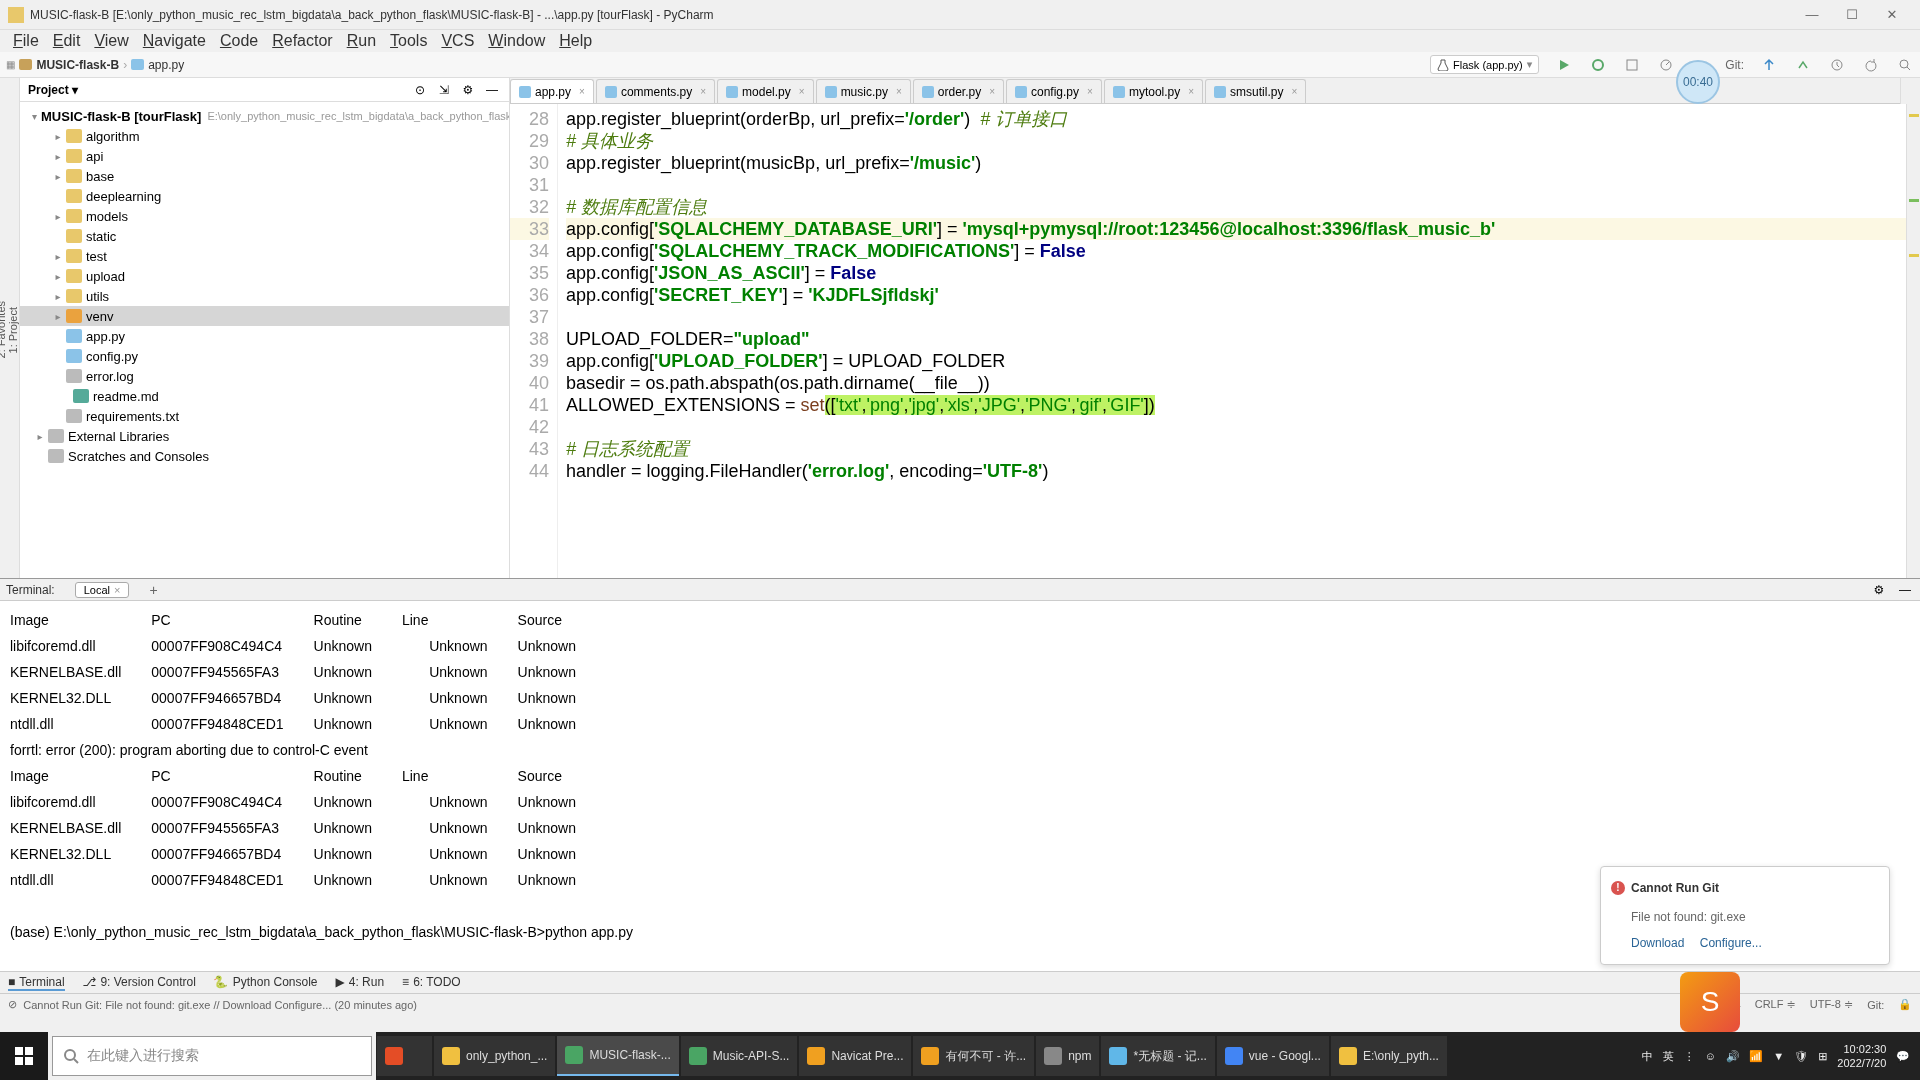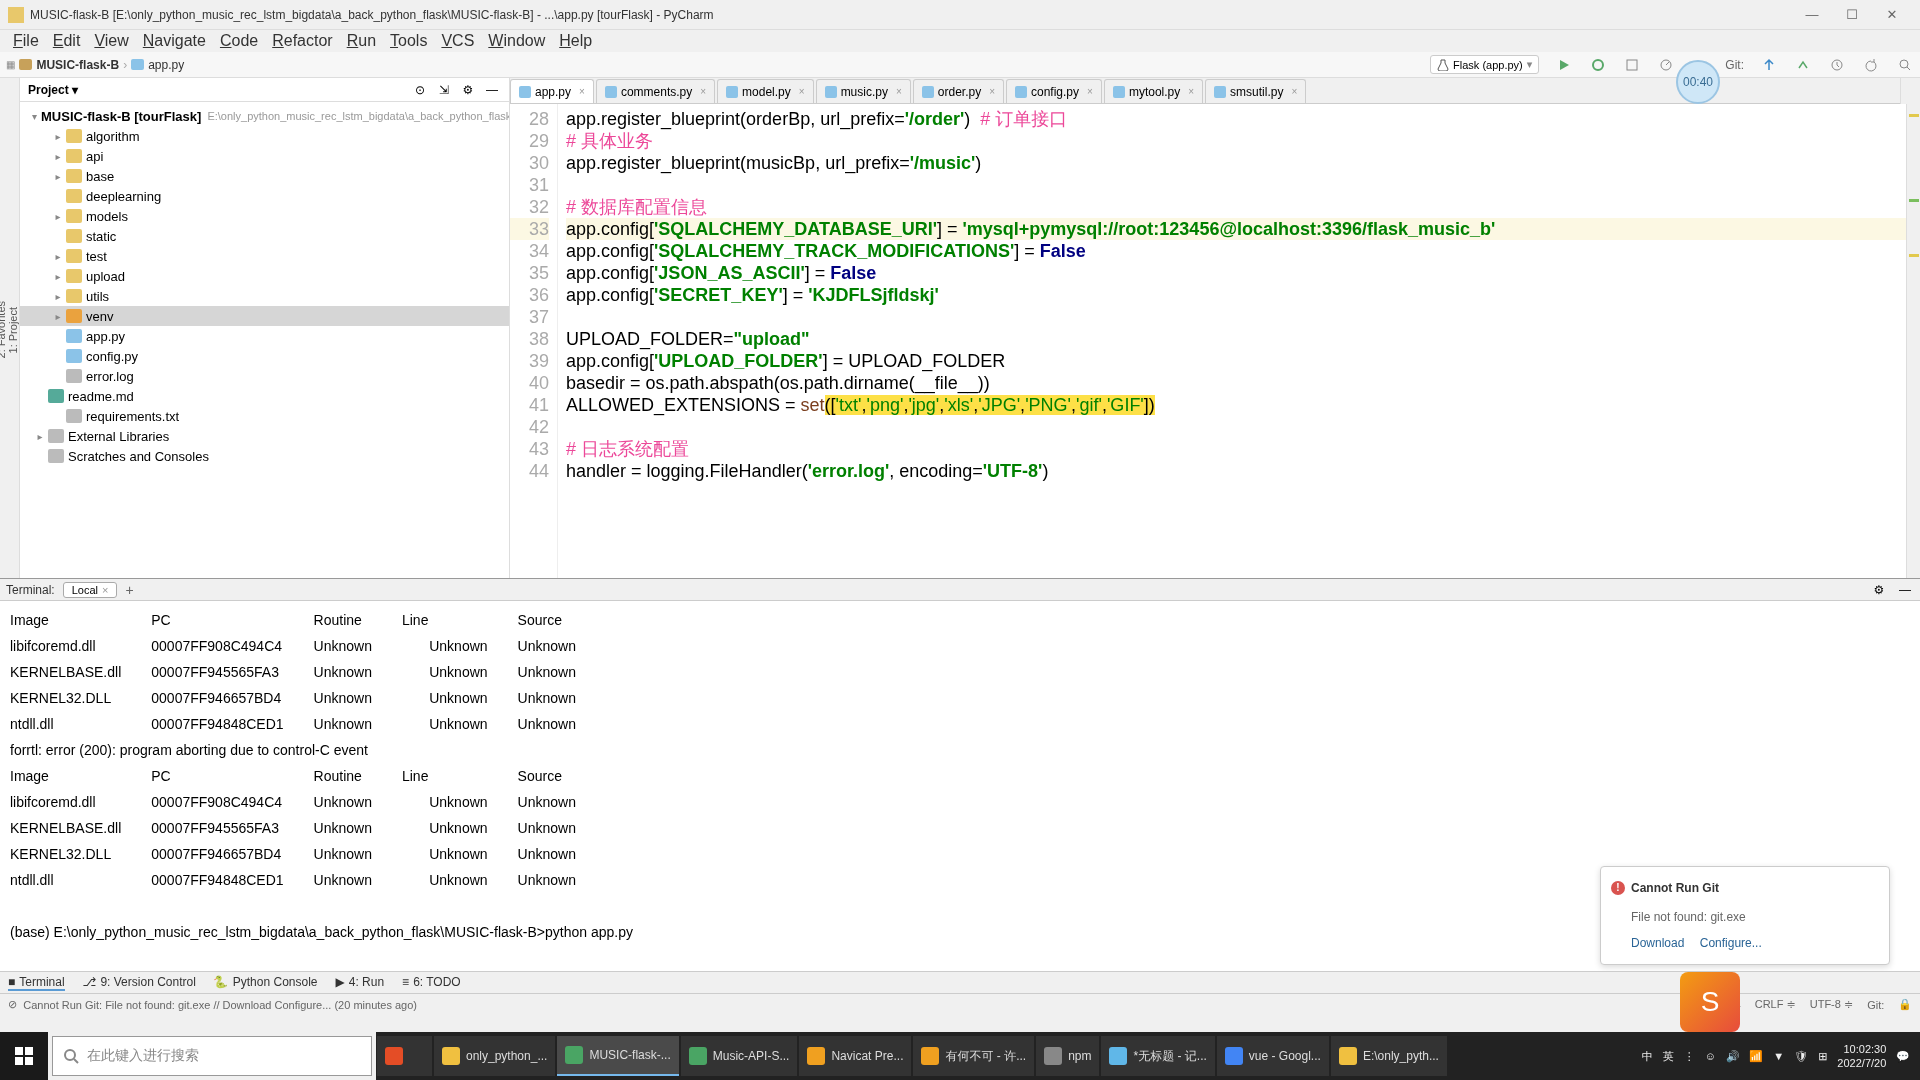--- a/index.html
+++ b/index.html
@@ -40,32 +40,32 @@
 .editor-col { flex:1; display:flex; flex-direction:column; }
 .tabs { height:26px; background:#f0f0f0; display:flex; align-items:flex-end; border-bottom:1px solid #ccc; }
 .tab { height:24px; display:flex; align-items:center; padding:0 8px; font-size:12px; border:1px solid #ccc; border-bottom:none; border-radius:3px 3px 0 0; margin-right:2px; background:#f0f0f0; gap:4px; }
 .tab.active { background:#fff; }
 .tab .ficon { width:12px; height:12px; }
 .tab .x { color:#999; font-size:10px; margin-left:4px; }
 .editor { flex:1; display:flex; background:#fff; font-family:"Consolas","Monaco",monospace; font-size:18px; position:relative; }
 .gutter { width:48px; text-align:right; color:#aaa; padding:4px 8px 0 0; background:#fff; border-right:1px solid #eee; line-height:22px; }
 .code { flex:1; padding:4px 0 0 8px; line-height:22px; white-space:pre; overflow:hidden; position:relative; }
 .code .hl { background:#fcf8e3; display:inline-block; width:100%; }
-.code .parhi { background:#fde047; }
+.code .parhi { background:#bef264; }
 .str { color:#008000; font-weight:bold; }
 .str2 { color:#008000; }
-.cmt { color:#ec4899; }
+.cmt { color:#4d7c0f; font-style:italic; }
 .kw { color:#000080; font-weight:bold; }
 .fn { color:#7a3e1e; }
 .editor .rbar { position:absolute; right:0; top:0; width:14px; background:#f0f0f0; height:100%; border-left:1px solid #ddd; }
 .editor .rbar .mark-y { position:absolute; left:2px; width:10px; height:3px; background:#e2c94d; }
 .editor .rbar .mark-g { position:absolute; left:2px; width:10px; height:3px; background:#7bbf5e; }
 .terminal-pane { border-top:1px solid #999; background:#fff; }
 .term-tabs { height:22px; background:#f0f0f0; display:flex; align-items:center; padding:0 6px; justify-content:space-between; border-bottom:1px solid #ccc; }
-.term-tabs .left { display:flex; align-items:center; gap:8px; }
+.term-tabs .left { display:flex; align-items:center; gap:20px; }
 .term-tabs .tt { font-size:12px; color:#333; }
 .term-tabs .local { border:1px solid #aaa; border-radius:3px; padding:1px 8px; font-size:11px; background:#fff; display:flex; align-items:center; gap:4px; }
 .term-body { height:370px; padding:6px 10px; font-family:Consolas,monospace; font-size:14px; color:#000; line-height:26px; position:relative; overflow:hidden; }
 .term-body table { border-collapse:collapse; }
 .term-body td { padding-right:30px; white-space:pre; }
 .notify { position:absolute; right:30px; bottom:6px; width:290px; background:#fff; border:1px solid #ccc; border-radius:4px; padding:8px 10px; font-size:12px; box-shadow:0 2px 6px rgba(0,0,0,.15); }
 .notify .nt { display:flex; align-items:center; gap:6px; font-weight:600; color:#333; }
 .notify .nt .ericon { width:14px; height:14px; background:#d9534f; border-radius:50%; display:inline-flex; align-items:center; justify-content:center; color:#fff; font-size:10px; }
 .notify .nm { color:#666; margin:3px 0 0 20px; }
 .notify .nl { margin-left:20px; }
@@ -276,21 +276,21 @@
         <div class="tree-row" style="padding-left: 30px;">
           <span class="chev"></span>
           <span class="ficon f-py"></span>
           <span>config.py</span>
         </div>
         <div class="tree-row" style="padding-left: 30px;">
           <span class="chev"></span>
           <span class="ficon f-txt"></span>
           <span>error.log</span>
         </div>
-        <div class="tree-row" style="">
+        <div class="tree-row" style=" margin-left: 25px;">
           <span class="chev"></span>
           <span class="ficon f-md"></span>
           <span>readme.md</span>
         </div>
         <div class="tree-row" style="padding-left: 30px;">
           <span class="chev"></span>
           <span class="ficon f-txt"></span>
           <span>requirements.txt</span>
         </div>
         <div class="tree-row" style="padding-left: 12px;">

